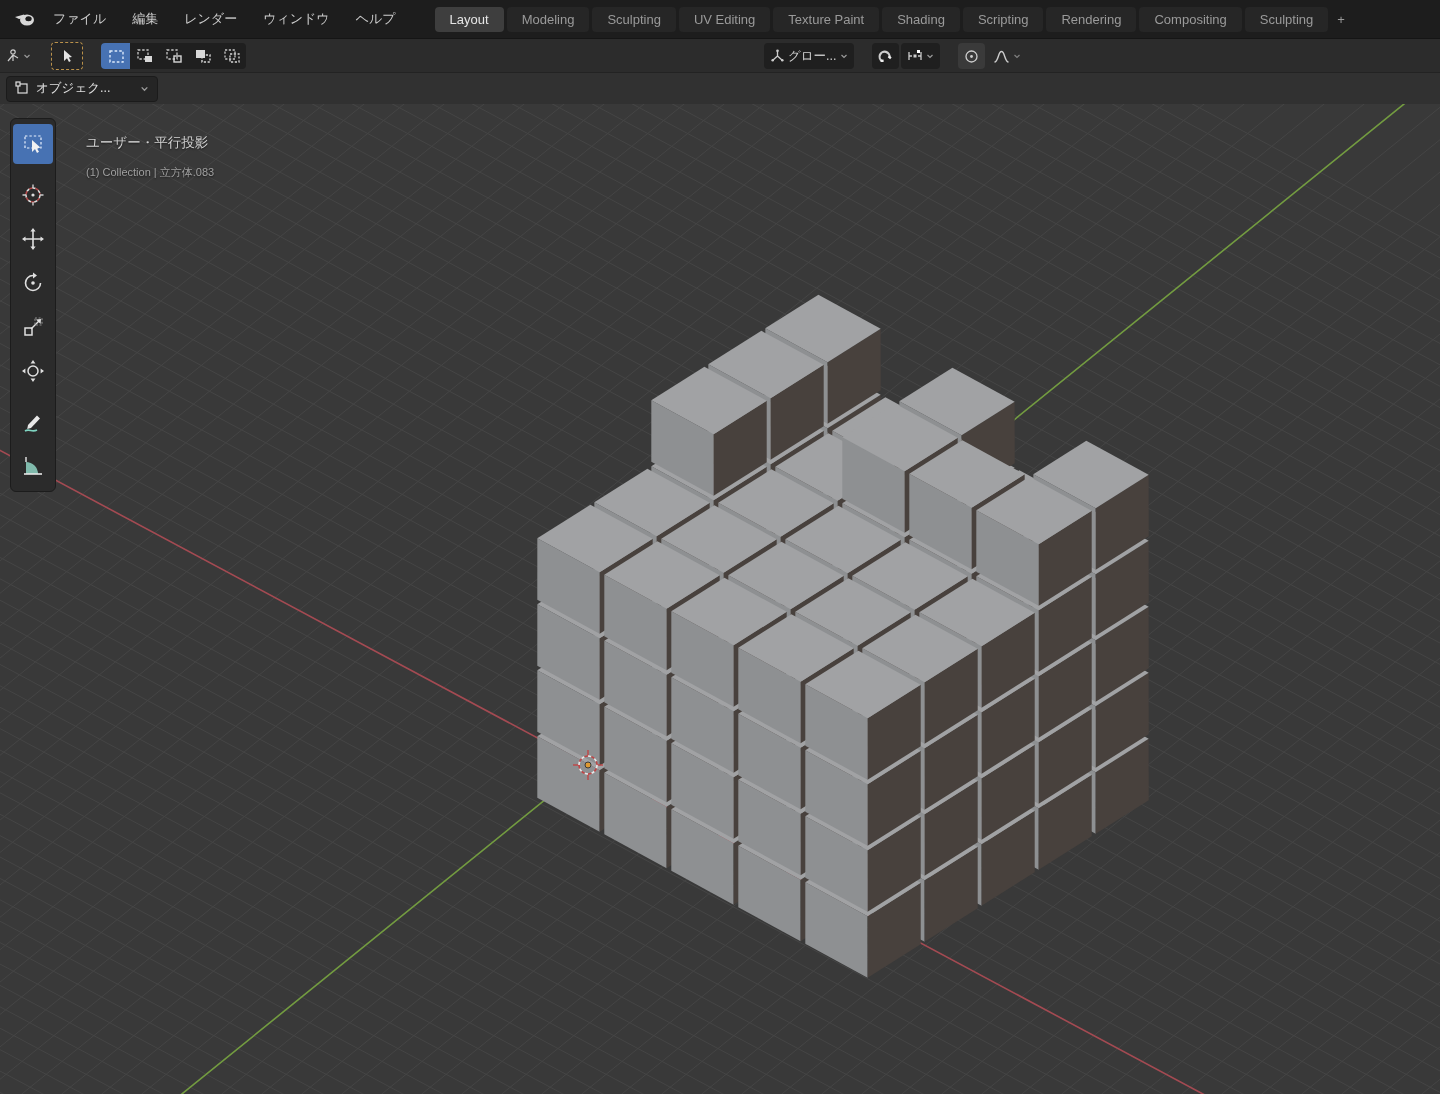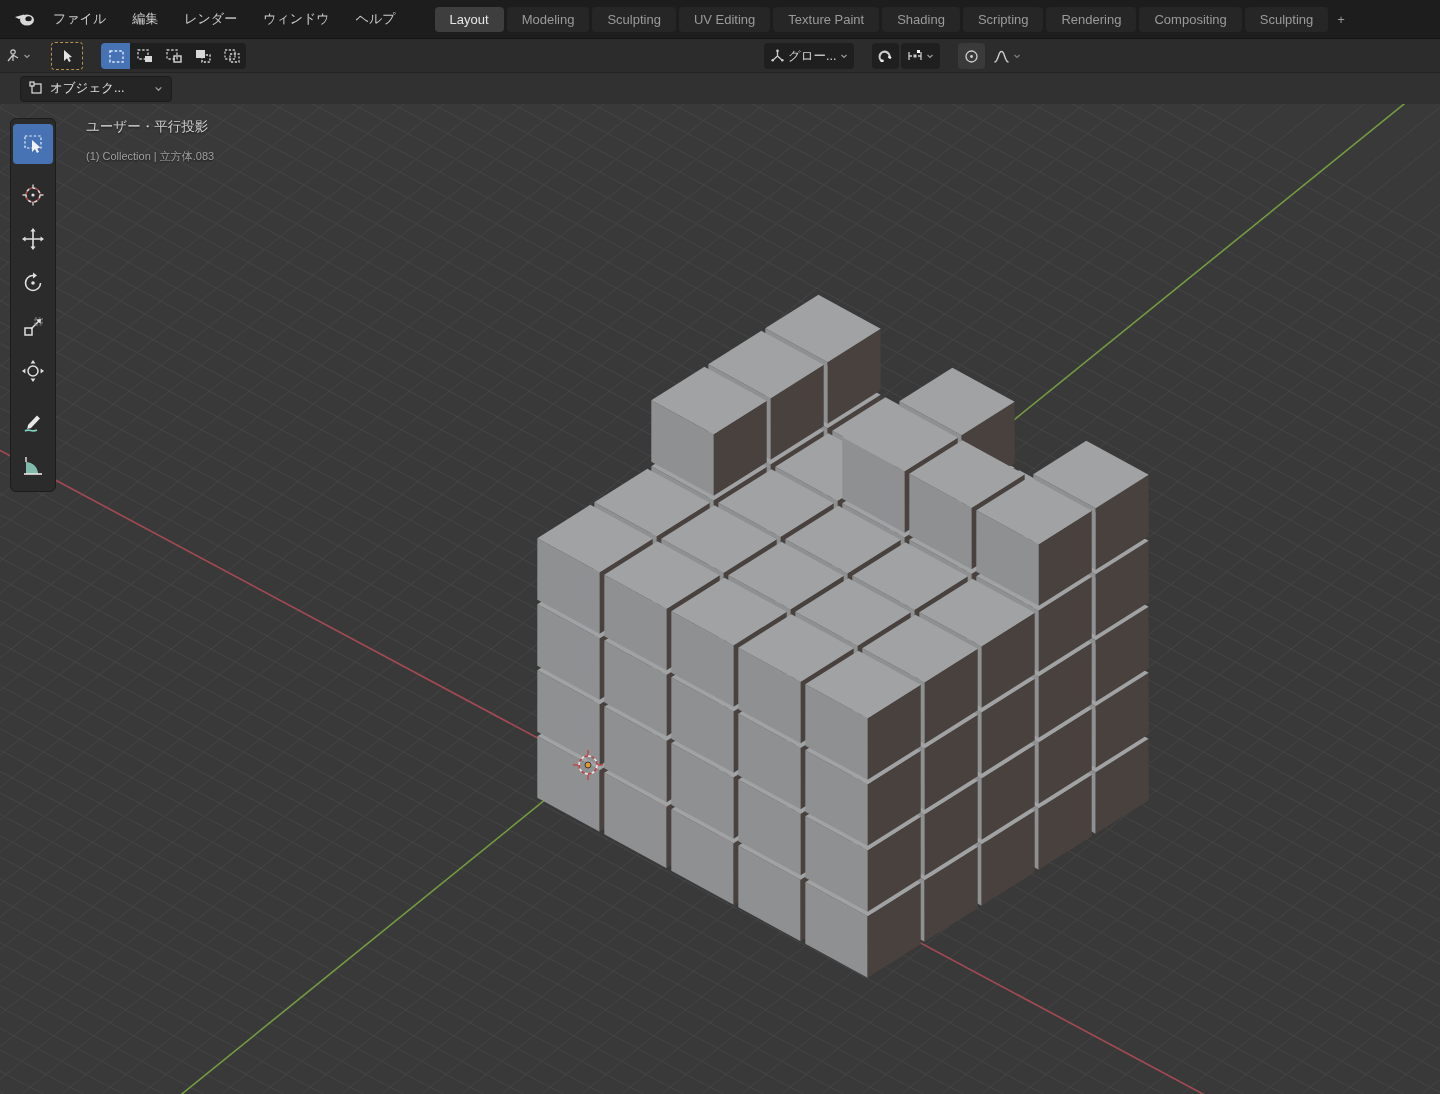--- a/index.html
+++ b/index.html
@@ -28,40 +28,40 @@
   .seg{width:29px;height:26px;display:flex;align-items:center;justify-content:center;}
   .seg.active{background:#4772b3;}
   .row2-right{position:absolute;left:764px;top:0;height:34px;display:flex;align-items:center;gap:2px;}
   .pillbtn{display:flex;align-items:center;gap:3px;background:#1f1f1f;border-radius:4px;
            height:26px;padding:0 6px;color:#d2d2d2;font-size:12.5px;}
   .gap14{width:14px;}
   .softbtn{background:#3a3a3a;}
 
   
   .row3{position:relative;height:32px;background:#313131;border-top:1px solid #232323;
-        display:flex;align-items:center;padding-left:20px;color:#dddddd;font-size:13px;gap:24px;}
+        display:flex;align-items:center;padding-left:6px;color:#dddddd;font-size:13px;gap:24px;}
   .mode-pill{display:flex;align-items:center;gap:6px;background:#252525;border:1px solid #1b1b1b;
              border-radius:4px;height:26px;padding:0 8px;width:152px;}
   .mode-label{flex:1;white-space:nowrap;overflow:hidden;font-size:12.5px;color:#e0e0e0;}
   .hdr-menu{padding:0 11px;line-height:32px;color:#d6d6d6;}
   .row3 .first{margin-left:14px;}
 
   
   .viewport{position:relative;width:1440px;height:990px;background:#393939;}
   #scene{position:absolute;left:0;top:0;}
 
   .toolbar{position:absolute;left:10px;top:14px;width:46px;background:#2b2b2b;
            border:1px solid #1c1c1c;border-radius:6px;padding:3px 2px;display:flex;
            flex-direction:column;align-items:center;}
   .tool{width:40px;height:40px;border-radius:4px;display:flex;align-items:center;
         justify-content:center;margin:2px 0;}
   .tool.active{background:#4772b3;}
   .tool-gap{height:7px;}
 
-  .overlay-text{position:absolute;left:86px;top:14px;pointer-events:none;}
+  .overlay-text{position:absolute;left:86px;top:30px;pointer-events:none;}
   .ov1{font-size:13.5px;color:#d2d2d2;text-shadow:0 1px 2px rgba(0,0,0,.6);}
   .ov2{font-size:11px;color:#a0a0a0;margin-top:13px;text-shadow:0 1px 2px rgba(0,0,0,.6);}
 </style>
 </head>
 <body>
 
 <div class="app">
 
   <div class="topbar">
     <div class="logo">

